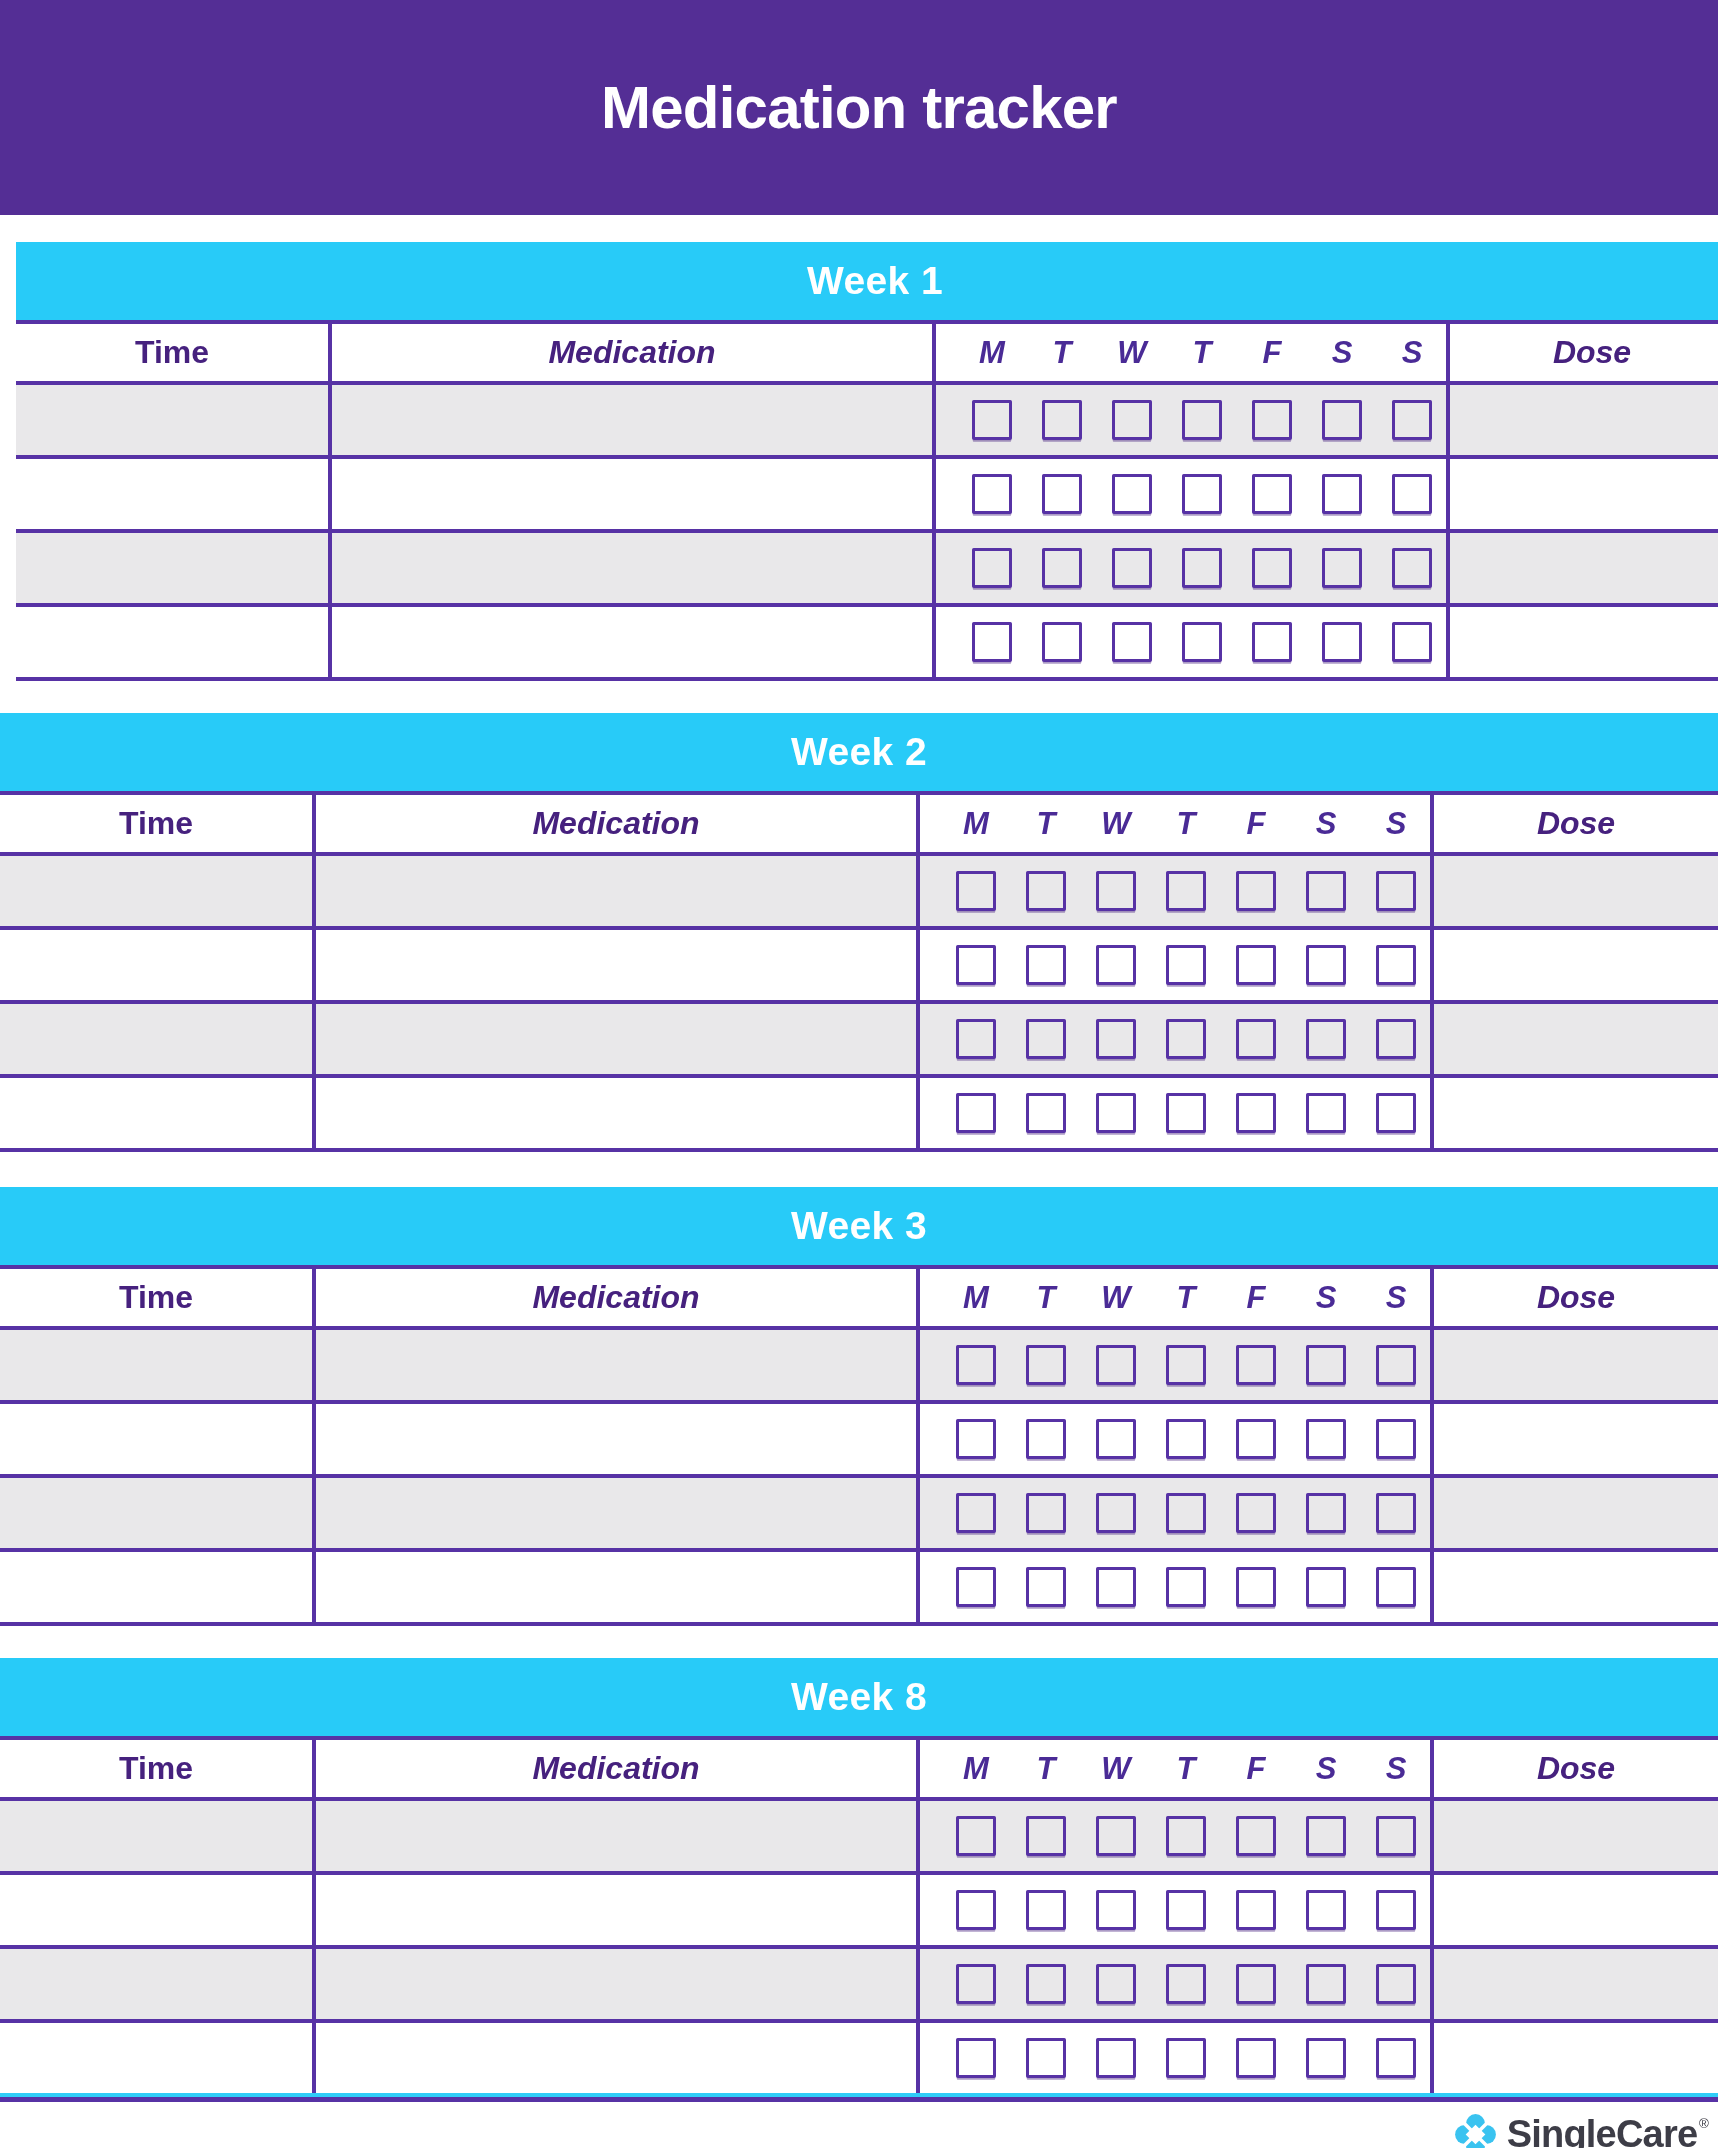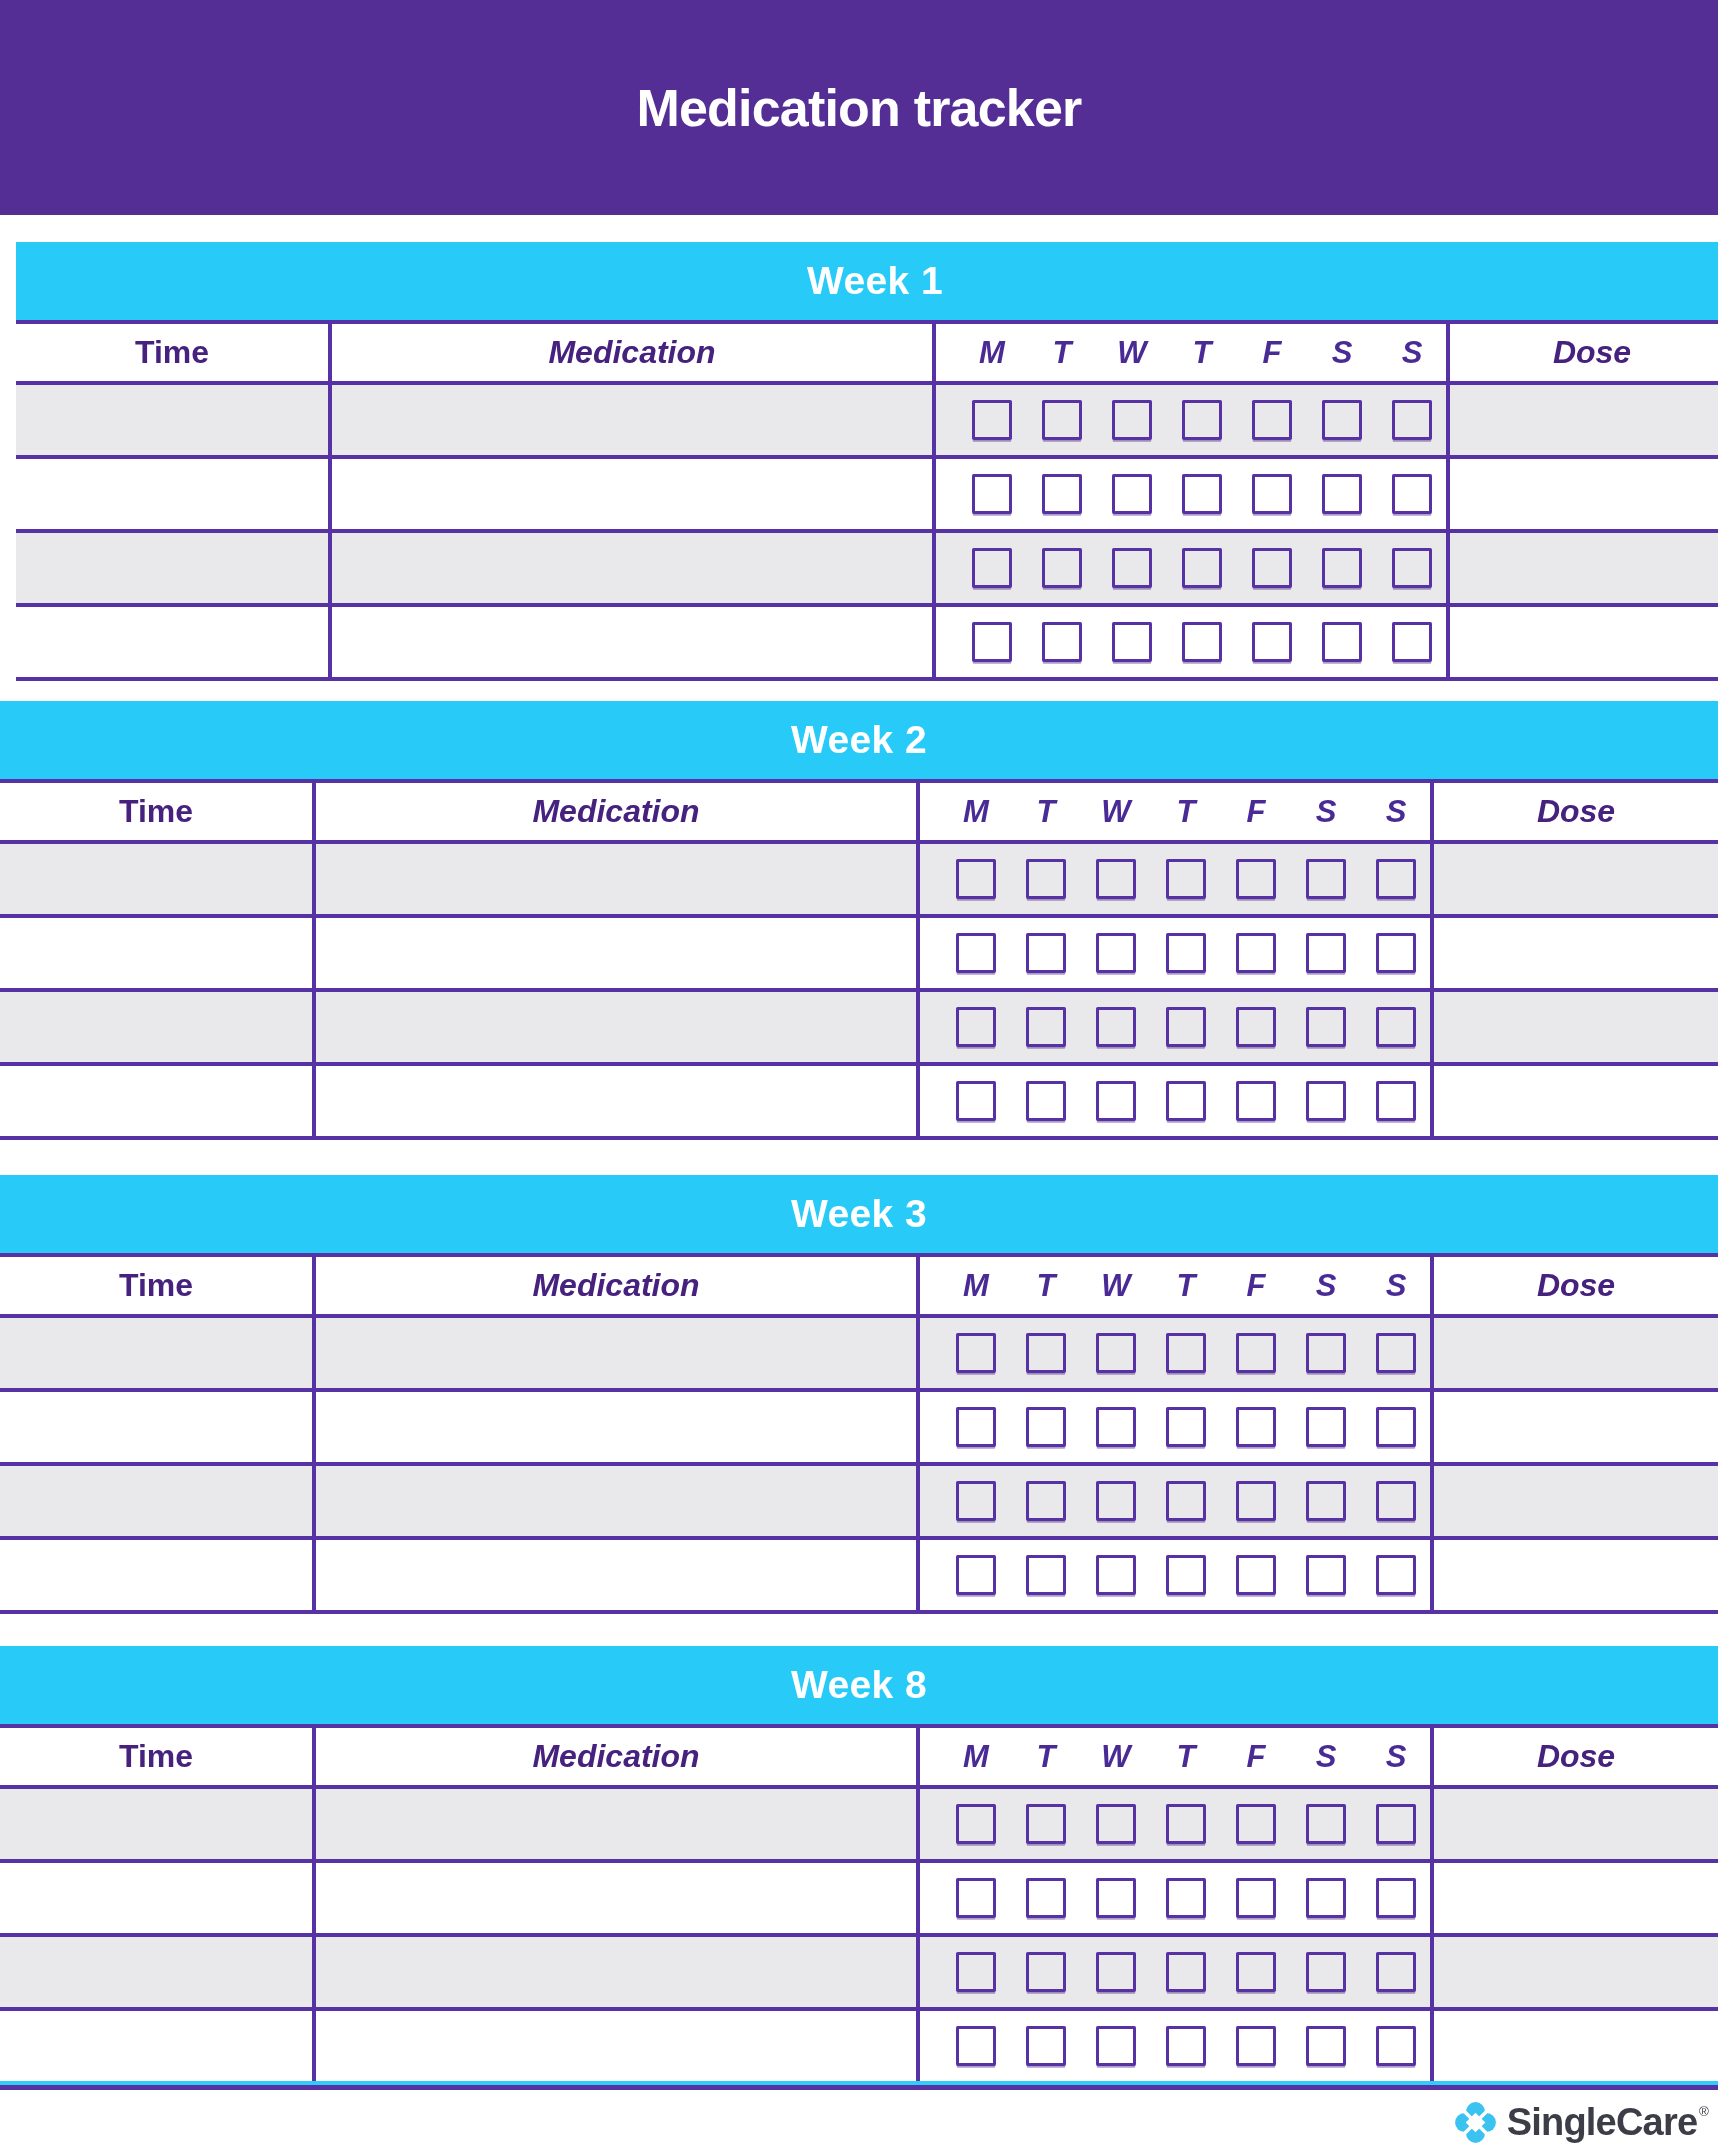--- a/index.html
+++ b/index.html
@@ -11,28 +11,28 @@
   }
 
   
   .banner {
     width: 1718px; height: 215px;
     background: #542E95;
     display: flex; align-items: center; justify-content: center;
   }
   .banner .title {
     color: #ffffff;
-    font-size: 52px;
+    font-size: 60px;
     font-weight: bold;
     letter-spacing: -0.8px;
   }
 
   
   .week-section.w1 { margin-top: 27px; padding-left: 16px; }
-  .week-section.w2 { margin-top: 20px; }
+  .week-section.w2 { margin-top: 32px; }
   .week-section.w3 { margin-top: 35px; }
   .week-section.w4 { margin-top: 32px; }
 
   .week-bar {
     width: 1718px; height: 78px;
     background: #28CBF8;
     display: flex; align-items: center; justify-content: center;
   }
   .week-bar .week-label {
     color: #ffffff;

